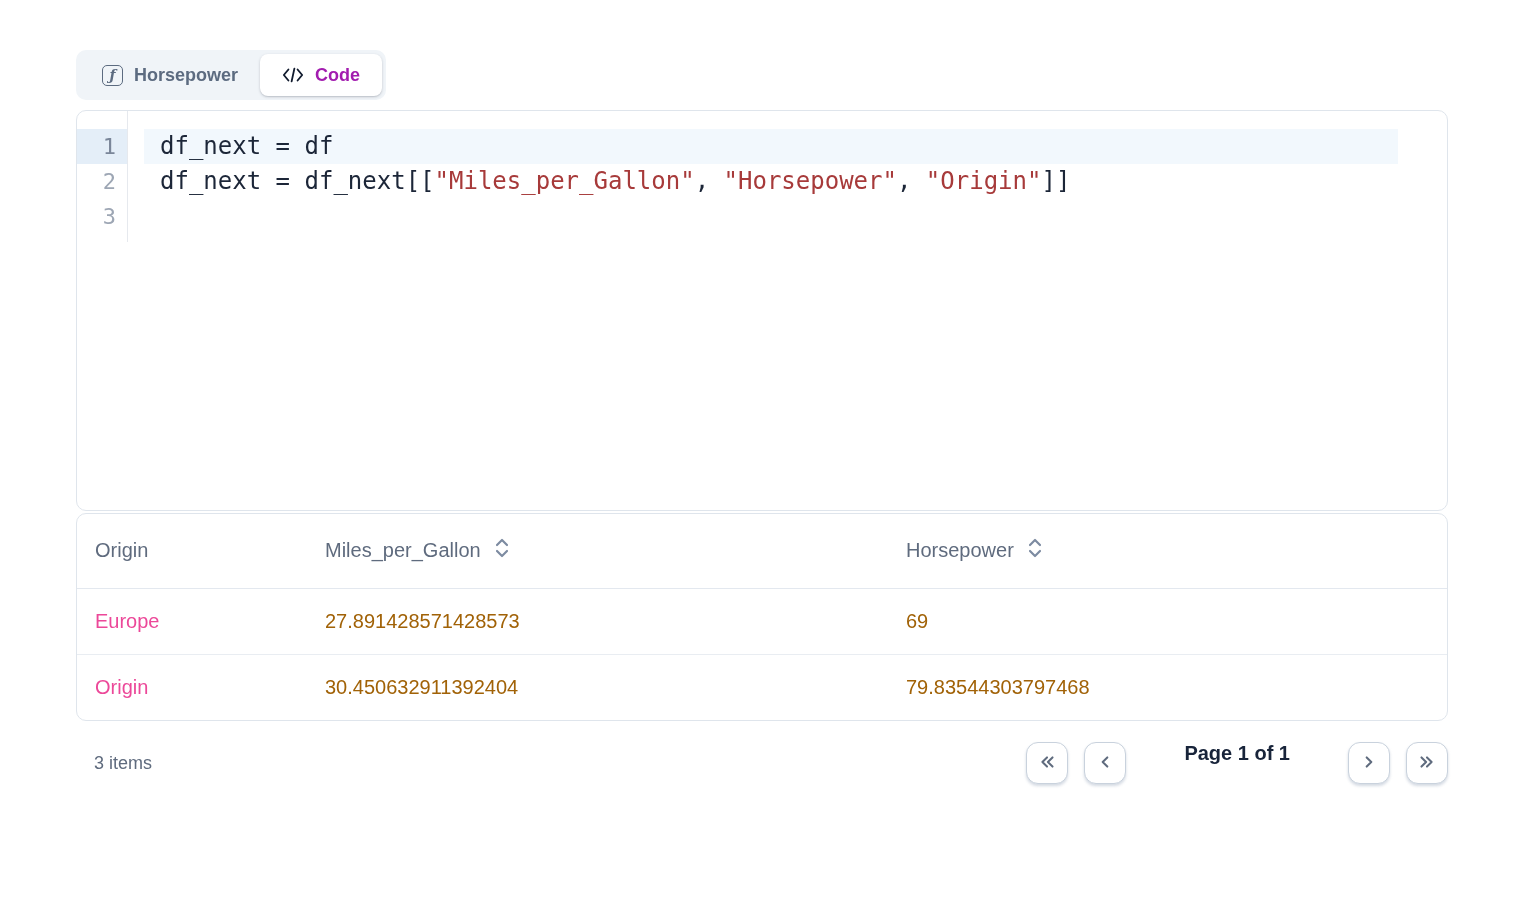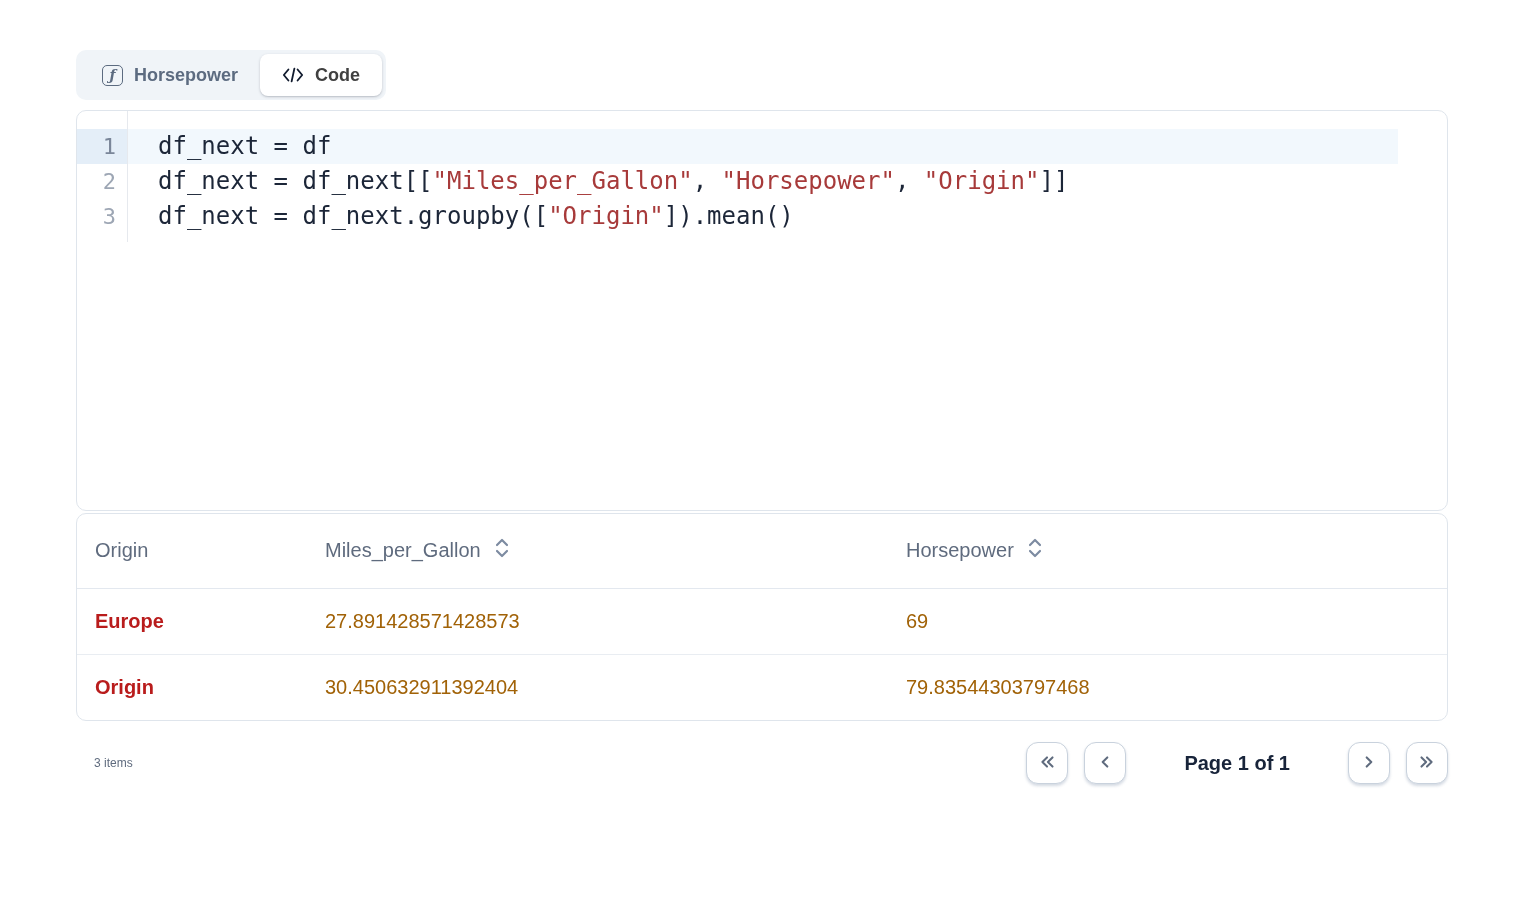--- a/index.html
+++ b/index.html
@@ -11,52 +11,52 @@
     --line-highlight:#f2f8fd;
   }
   *{box-sizing:border-box;margin:0;padding:0;}
   html,body{width:1516px;height:918px;background:#ffffff;font-family:"Liberation Sans",sans-serif;overflow:hidden;}
   .wrapper{width:1372px;margin:50px 68px 0 76px;}
 
   
   .tabbar{display:inline-flex;align-items:stretch;background:#f0f4f8;border-radius:10px;padding:4px;height:50px;}
   .tab{display:flex;align-items:center;gap:11px;padding:0 22px;border:none;background:transparent;
        font-family:"Liberation Sans",sans-serif;font-size:18px;font-weight:600;color:#5c6b80;cursor:pointer;border-radius:8px;}
-  .tab.active{background:#ffffff;color:#404040;box-shadow:0 1px 3px rgba(15,23,42,.18), 0 1px 1px rgba(15,23,42,.08);}
+  .tab.active{background:#ffffff;color:#a21caf;box-shadow:0 1px 3px rgba(15,23,42,.18), 0 1px 1px rgba(15,23,42,.08);}
   .fn-icon{display:inline-flex;align-items:center;justify-content:center;width:21px;height:21px;
            border:1.6px solid #5c6b80;border-radius:5px;font-family:"DejaVu Serif",serif;font-style:italic;
            font-size:14px;line-height:1;color:#5c6b80;padding-bottom:1px;}
   .tab svg{display:block;}
 
   
   .editor{margin-top:10px;height:401px;border:1px solid #dfe5ec;border-radius:10px;background:#fff;
           display:flex;align-items:flex-start;overflow:hidden;font-family:"DejaVu Sans Mono",monospace;}
   .gutter{width:51px;padding:18px 0 8px 0;border-right:1px solid #e6e9ee;flex:0 0 auto;}
   .gutter-line{height:35px;line-height:35px;text-align:right;padding-right:11px;font-size:22px;color:#9da6b4;}
   .gutter-line.active{background:var(--gutter-highlight);color:#7a8699;}
   .lines{flex:1;padding-top:18px;min-width:0;}
-  .code-line{height:35px;line-height:35px;padding-left:30px;margin-right:49px;white-space:pre;
-             font-size:24px;color:var(--code-text);}
+  .code-line{height:35px;line-height:35px;padding-left:16px;margin-right:49px;white-space:pre;
+             font-size:24px;color:var(--code-text);margin-left:16px;}
   .code-line.active{background:var(--line-highlight);}
   .tok-str{color:var(--string-token);}
 
   
   .tablebox{margin-top:2px;border:1px solid #dfe5ec;border-radius:10px;overflow:hidden;background:#fff;}
   table{width:100%;border-collapse:collapse;table-layout:fixed;}
   th{height:74px;border-bottom:1px solid var(--border);text-align:right;padding-left:18px;
      font-size:20px;font-weight:500;color:var(--header-text);}
   .th-inner{display:flex;align-items:center;gap:13px;}
   td{height:66px;border-bottom:1px solid #e9edf2;padding-left:18px;font-size:20px;color:#a16207;}
-  td.origin{font-weight:700;color:#b91c1c;}
+  td.origin{font-weight:400;color:#ec4899;}
   tbody tr:last-child td{border-bottom:none;}
 
   
   .footer{display:flex;justify-content:space-between;align-items:center;margin-top:18px;padding-left:18px;height:48px;}
-  .items-count{font-size:12px;color:var(--header-text);}
-  .pager{display:flex;align-items:center;gap:16px;}
+  .items-count{font-size:18px;color:var(--header-text);}
+  .pager{display:flex;align-items:flex-start;gap:16px;}
   .page-btn{width:42px;height:42px;border:1.5px solid #c9d2dd;border-radius:12px;background:#fff;
             display:flex;align-items:center;justify-content:center;cursor:pointer;
             box-shadow:0 2px 3px rgba(148,163,184,.4);}
   .page-label{font-size:20px;font-weight:600;color:#18243a;margin:0 42px;}
 </style>
 </head>
 <body>
 
 <div class="wrapper">
 
@@ -81,21 +81,20 @@
   
   <div class="editor">
     <div class="gutter">
         <div class="gutter-line active">1</div>
         <div class="gutter-line">2</div>
         <div class="gutter-line">3</div>
       </div>
     <div class="lines">
         <div class="code-line active"><span>df_next = df</span></div>
         <div class="code-line"><span>df_next = df_next[[</span><span class="tok-str">"Miles_per_Gallon"</span><span>, </span><span class="tok-str">"Horsepower"</span><span>, </span><span class="tok-str">"Origin"</span><span>]]</span></div>
-        <div class="code-line"><span>df_next = df_next.groupby([</span><span class="tok-str">"Origin"</span><span>]).mean()</span></div>
       </div>
   </div>
 
   
   <div class="tablebox">
     <table>
       <colgroup>
           <col style="width:230px">
           <col style="width:581px">
           <col>

